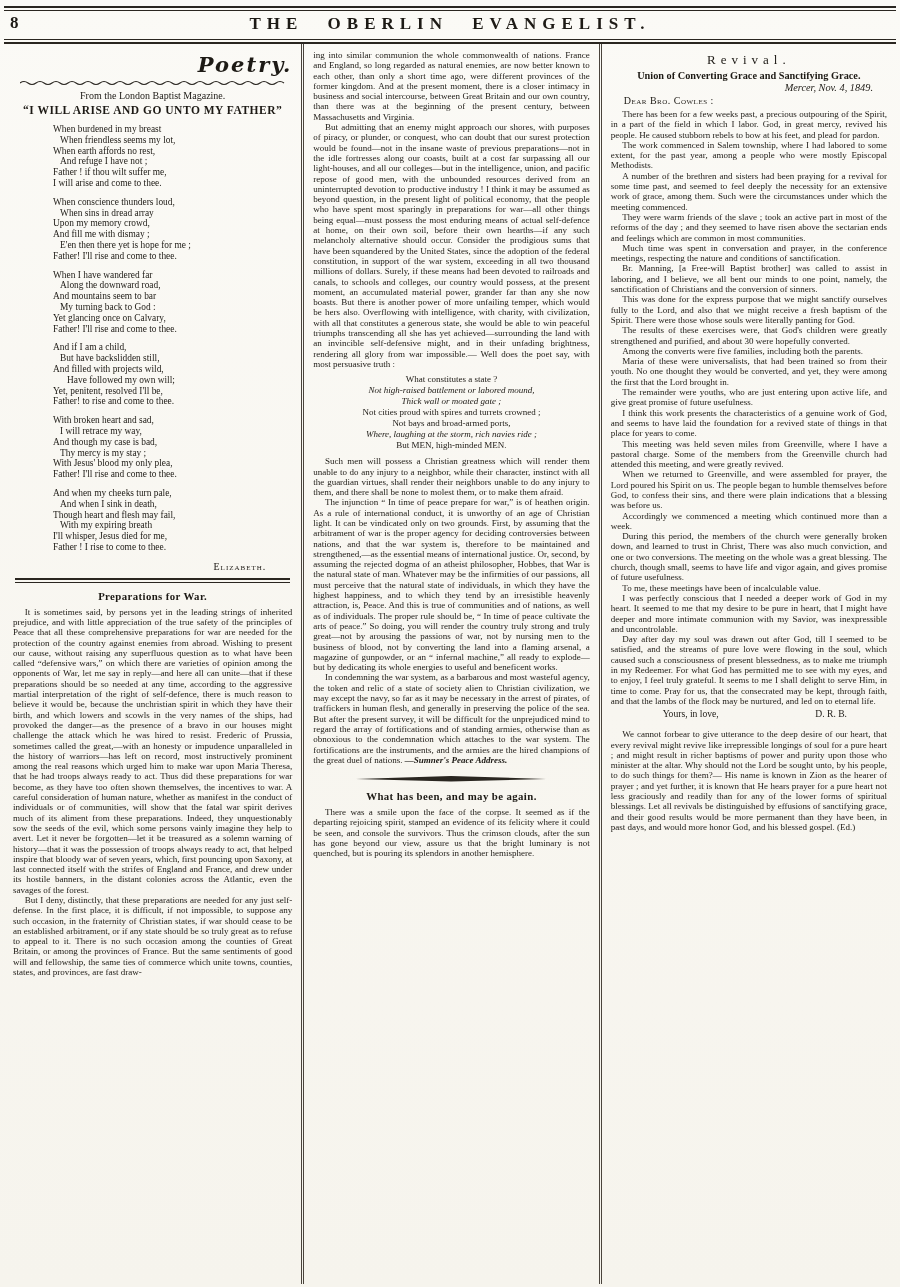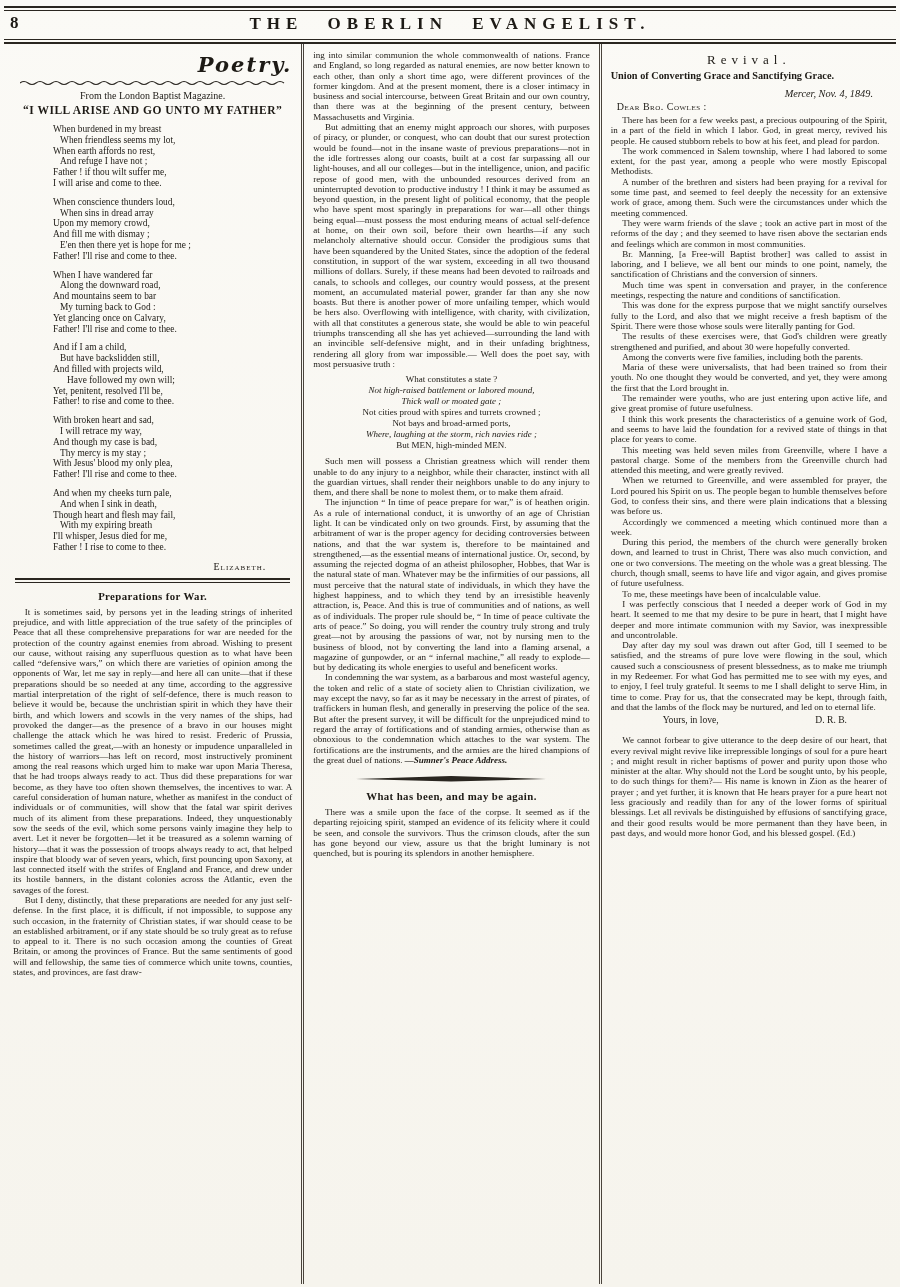--- a/index.html
+++ b/index.html
@@ -92,30 +92,30 @@
   .quote .ql{display:block;}
   .quote .it{font-style:italic;}
   .attrib{font-style:italic;font-weight:bold;}
   .pointed{display:block;margin:10px auto 6px auto;}
   
   .revival-head{
     text-align:center;font-size:13px;font-weight:normal;
     letter-spacing:5px;margin:2px 0 2px 0;
   }
   .revival-sub{
-    text-align:left;font-weight:bold;font-size:10.3px;
-    margin:1px 0 7px 0;
+    text-align:center;font-weight:bold;font-size:10.3px;
+    margin:1px 0 1px 0;
   }
   .dateline{
     text-align:right;font-style:italic;font-size:10.3px;
     padding-right:14px;margin:1px 0 2px 0;
   }
   .salutation{
     font-variant:small-caps;letter-spacing:.5px;
-    font-size:10px;margin:2px 0 3px 6px;
+    font-size:10px;margin:2px 0 3px 13px;
   }
   .closing{
     display:flex;justify-content:space-between;
     font-size:9.6px;
     padding:2px 40px 2px 52px;
   }
   .editor-note{margin-top:8px !important;}
 </style>
 </head>
 <body>
@@ -216,22 +216,22 @@
     <section class="col">
       <h2 class="revival-head">Revival.</h2>
       <h3 class="revival-sub">Union of Converting Grace and Sanctifying Grace.</h3>
       <div class="dateline">Mercer, Nov. 4, 1849.</div>
       <div class="salutation">Dear Bro. Cowles :</div>
 
       <p class="body">There has been for a few weeks past, a precious outpouring of the Spirit, in a part of the field in which I labor.  God, in great mercy, revived his people.  He caused stubborn rebels to bow at his feet, and plead for pardon.</p>
       <p class="body">The work commenced in Salem township, where I had labored to some extent, for the past year, among a people who were mostly Episcopal Methodists.</p>
       <p class="body">A number of the brethren and sisters had been praying for a revival for some time past, and seemed to feel deeply the necessity for an extensive work of grace, among them.  Such were the circumstances under which the meeting commenced.</p>
       <p class="body">They were warm friends of the slave ;  took an active part in most of the reforms of the day ; and they seemed to have risen above the sectarian ends and feelings which are common in most communities.</p>
+      <p class="body">Much time was spent in conversation and prayer, in the conference meetings, respecting the nature and conditions of sanctification.</p>
       <p class="body">Br. Manning, [a Free-will Baptist brother] was called to assist in laboring, and I believe, we all bent our minds to one point, namely, the sanctification of Christians and the conversion of sinners.</p>
-      <p class="body">Much time was spent in conversation and prayer, in the conference meetings, respecting the nature and conditions of sanctification.</p>
       <p class="body">This was done for the express purpose that we might sanctify ourselves fully to the Lord, and also that we might receive a fresh baptism of the Spirit.  There were those whose souls were literally panting for God.</p>
       <p class="body">The results of these exercises were, that God's children were greatly strengthened and purified, and about 30 were hopefully converted.</p>
       <p class="body">Among the converts were five families, including both the parents.</p>
       <p class="body">Maria of these were universalists, that had been trained so from their youth.  No one thought they would be converted, and yet, they were among the first that the Lord brought in.</p>
       <p class="body">The remainder were youths, who are just entering upon active life, and give great promise of future usefulness.</p>
       <p class="body">I think this work presents the characteristics of a genuine work of God, and seems to have laid the foundation for a revived state of things in that place for years to come.</p>
       <p class="body">This meeting was held seven miles from Greenville, where I have a pastoral charge.  Some of the members from the Greenville church had attended this meeting, and were greatly revived.</p>
       <p class="body">When we returned to Greenville, and were assembled for prayer, the Lord poured his Spirit on us.  The people began to humble themselves before God, to confess their sins, and there were plain indications that a blessing was before us.</p>
       <p class="body">Accordingly we commenced a meeting which continued more than a  week.</p>
       <p class="body">During this period, the members of the church were generally broken down, and learned to trust in Christ, There was also much conviction, and one or two conversions.  The meeting on the whole was a great blessing. The church, though small, seems to have life and vigor again, and gives promise of future usefulness.</p>

